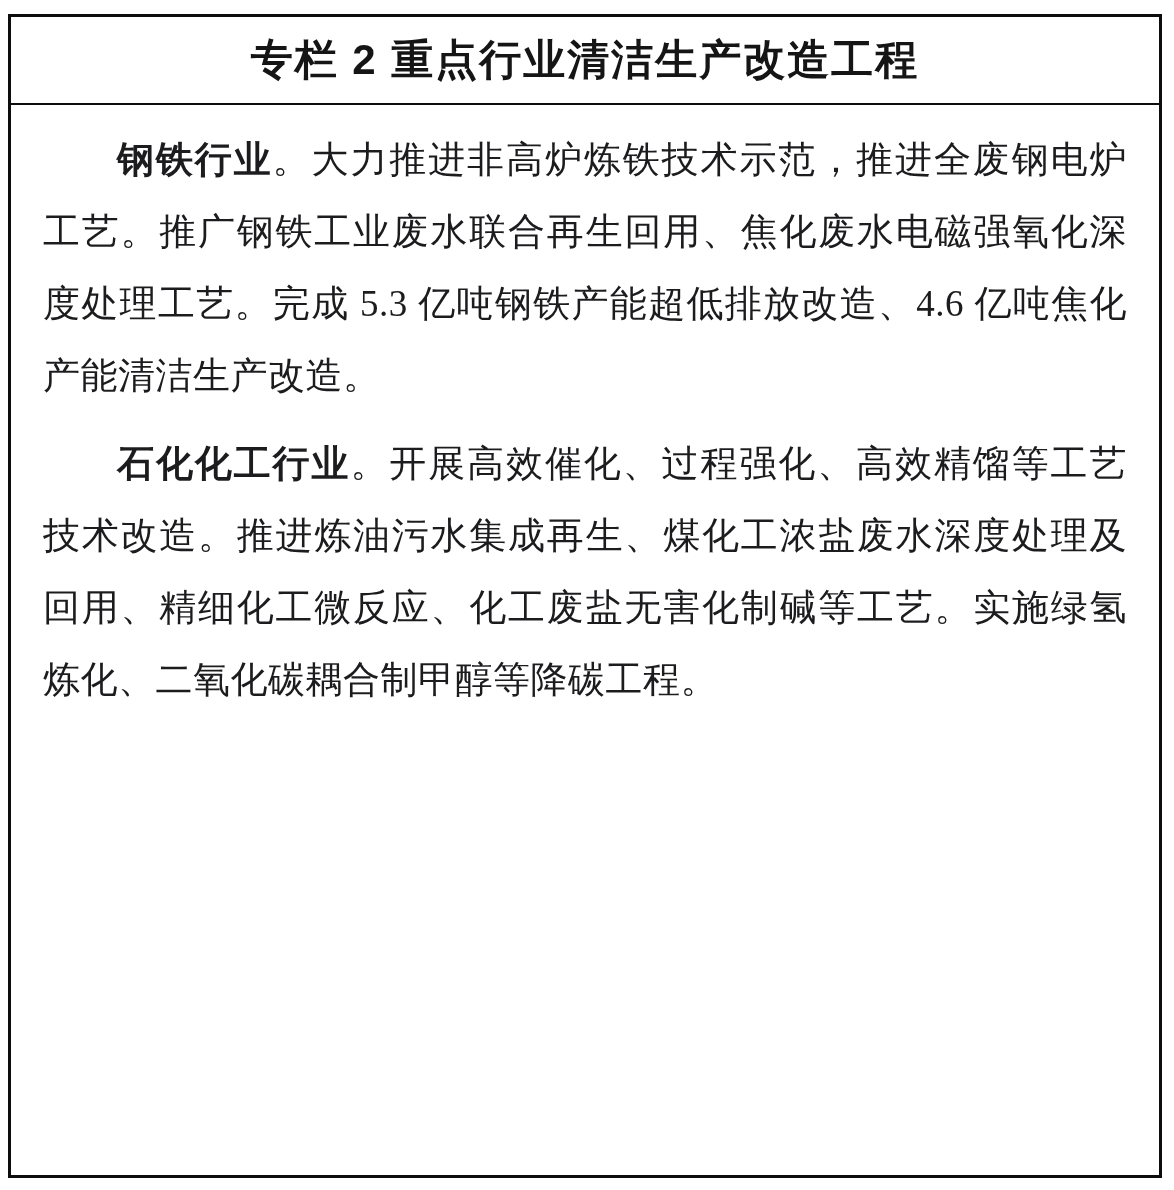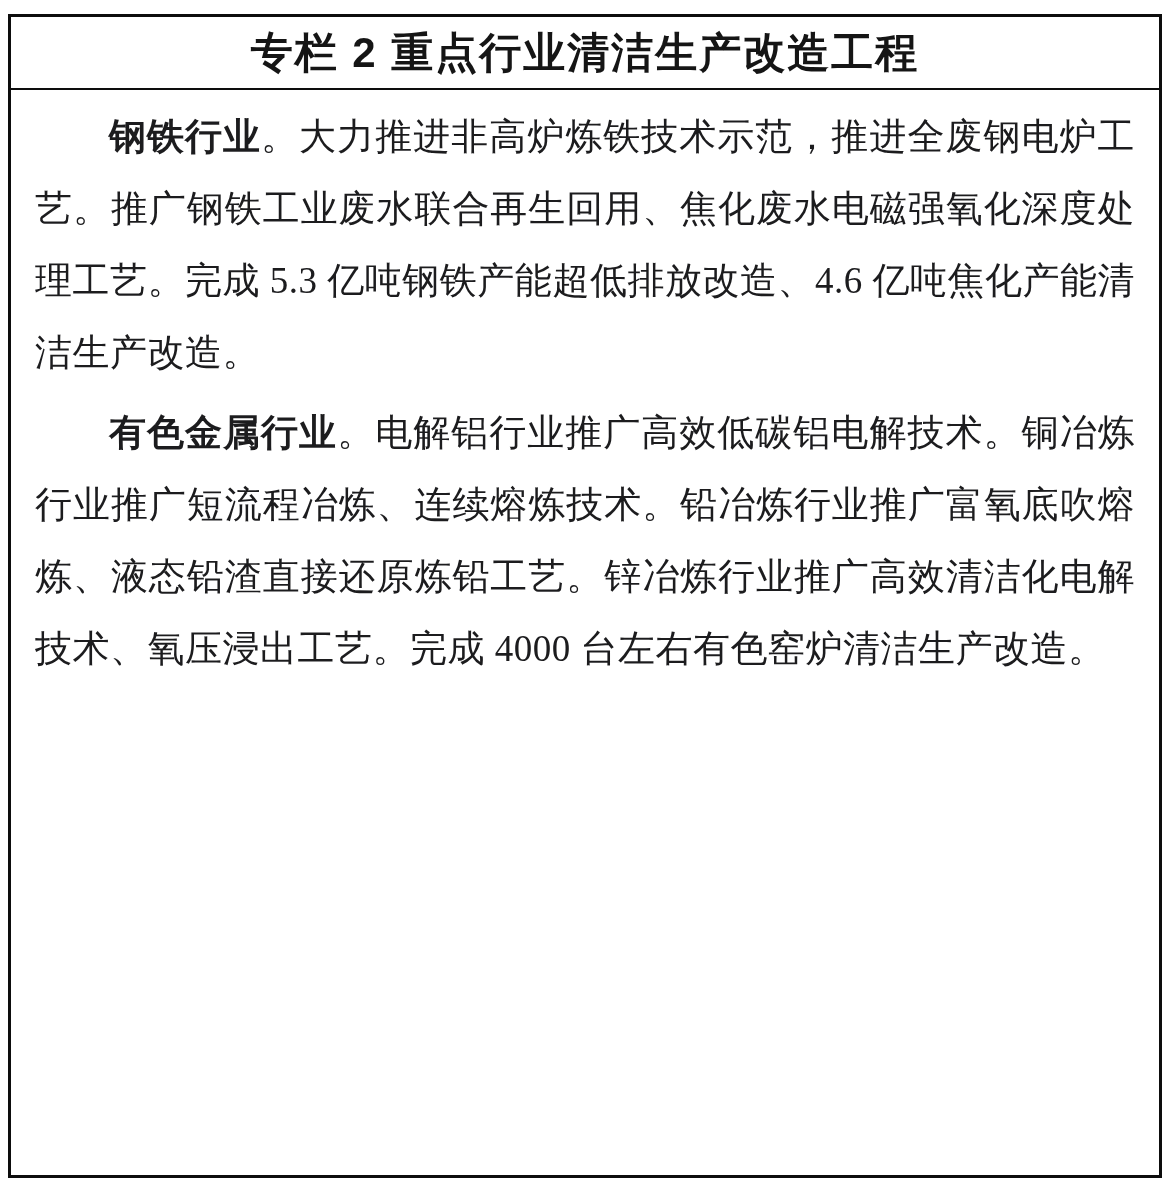--- a/index.html
+++ b/index.html
@@ -18,50 +18,50 @@
     position: absolute;
     left: 8px;
     top: 14px;
     width: 1154px;
     height: 1164px;
     border: 3px solid #0d0d0d;
     box-sizing: border-box;
     background: #ffffff;
   }
   .panel-title {
-    height: 73px;
+    height: 88px;
     border-bottom: 2px solid #0d0d0d;
     display: flex;
     align-items: center;
     justify-content: center;
     font-family: "Liberation Sans", sans-serif;
     font-weight: bold;
     font-size: 42px;
     letter-spacing: 2px;
     color: #151515;
     box-sizing: border-box;
   }
   .panel-body {
     padding: 3px 16px 0 16px;
     font-size: 37px;
     line-height: 72px;
     text-align: justify;
     text-justify: inter-ideograph;
     letter-spacing: 0.5px;
   }
   .panel-body p {
-    margin: 8px;
+    margin: 16px;
     text-indent: 2em;
   }
   .lead {
     font-weight: bold;
   }
 </style>
 </head>
 <body>
 
 <div class="panel">
   <div class="panel-title">专栏 2 重点行业清洁生产改造工程</div>
   <div class="panel-body">
     <p><span class="lead">钢铁行业</span><span>。大力推进非高炉炼铁技术示范，推进全废钢电炉工艺。推广钢铁工业废水联合再生回用、焦化废水电磁强氧化深度处理工艺。完成 5.3 亿吨钢铁产能超低排放改造、4.6 亿吨焦化产能清洁生产改造。</span></p>
-    <p><span class="lead">有色金属行业</span><span>。电解铝行业推广高效低碳铝电解技术。铜冶炼行业推广短流程冶炼、连续熔炼技术。铅冶炼行业推广富氧底吹熔炼、液态铅渣直接还原炼铅工艺。锌冶炼行业推广高效清洁化电解技术、氧压浸出工艺。完成 4000 台左右有色窑炉清洁生产改造。</span></p>
+    <p><span class="lead">石化化工行业</span><span>。开展高效催化、过程强化、高效精馏等工艺技术改造。推进炼油污水集成再生、煤化工浓盐废水深度处理及回用、精细化工微反应、化工废盐无害化制碱等工艺。实施绿氢炼化、二氧化碳耦合制甲醇等降碳工程。</span></p>
   </div>
 </div>
 
 </body></html>

